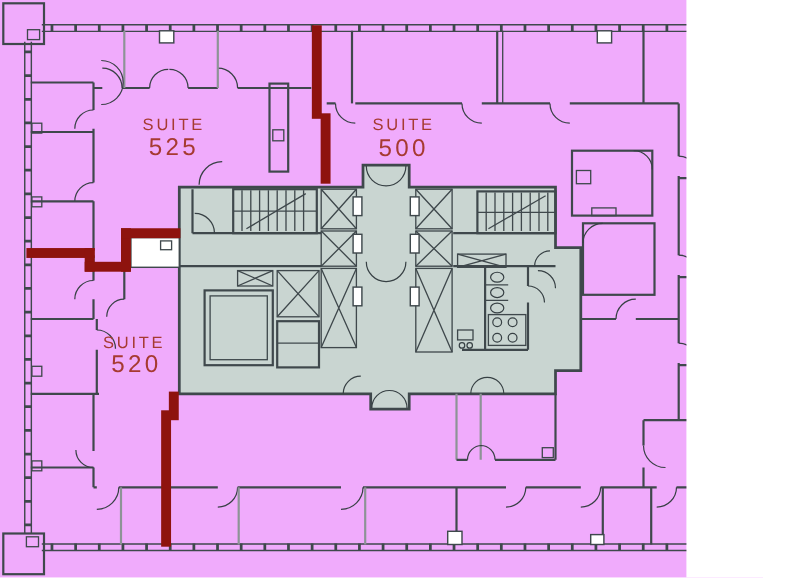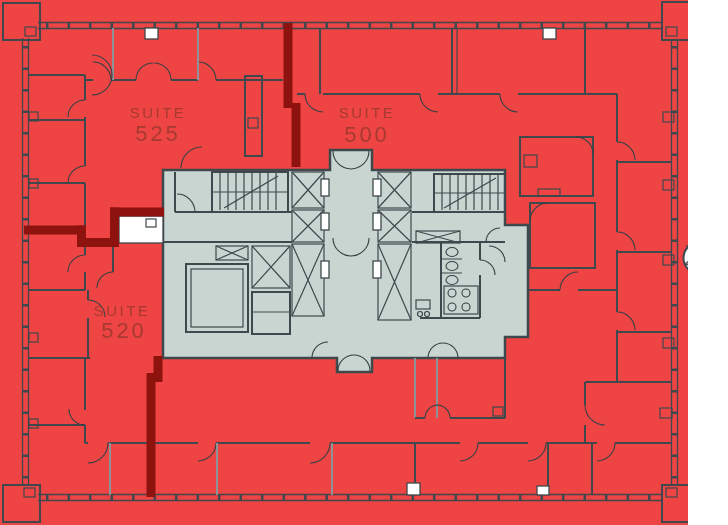--- a/index.html
+++ b/index.html
@@ -1,16 +1,16 @@
 <!DOCTYPE html>
 <html><head>
 <meta charset="utf-8">
 <style>
   html,body{margin:0;padding:0;background:#ffffff;}
-  .stage{position:relative;width:688px;height:525px;background:#ef4444;overflow:hidden;}
+  .stage{position:relative;width:624px;height:525px;background:#f0abfc;overflow:hidden;}
   svg{display:block;}
   
   .w   {stroke:#3f484c;stroke-width:2;fill:none;}
   .w1  {stroke:#3f484c;stroke-width:1.2;fill:none;}
   .wg  {stroke:#8d9396;stroke-width:2;fill:none;}
   .arc {stroke:#374044;stroke-width:1.1;fill:none;}
   .tickline{stroke:#3f484c;stroke-width:7;stroke-dasharray:2.5 19;fill:none;}
   .dbl {stroke:#3f484c;stroke-width:1.3;fill:none;}
   .corefill{fill:#c9d5d1;stroke:#3f484c;stroke-width:2.5;}
   .fix {stroke:#374044;stroke-width:1.1;fill:#c9d5d1;}

